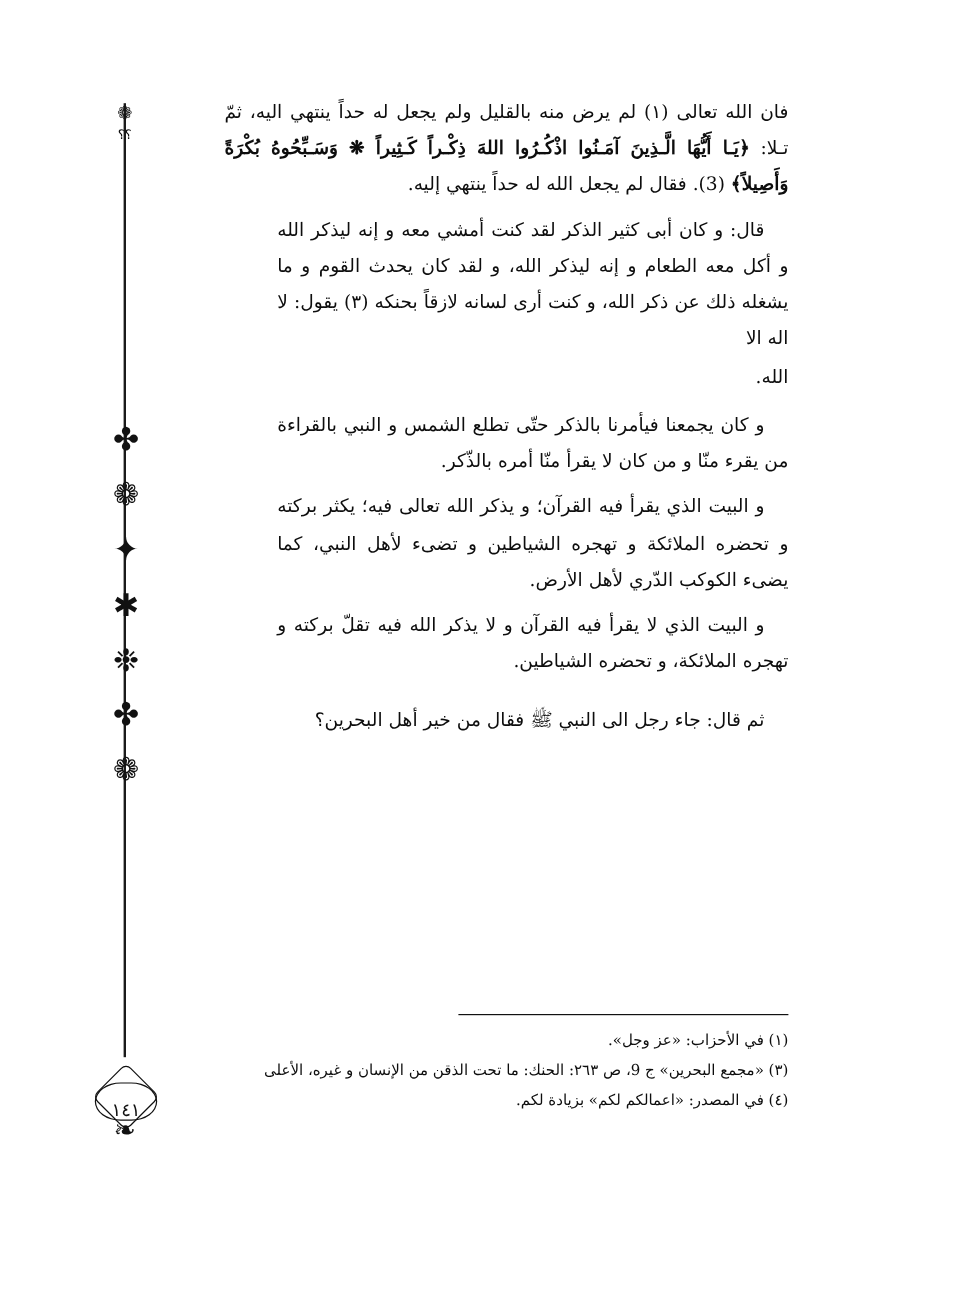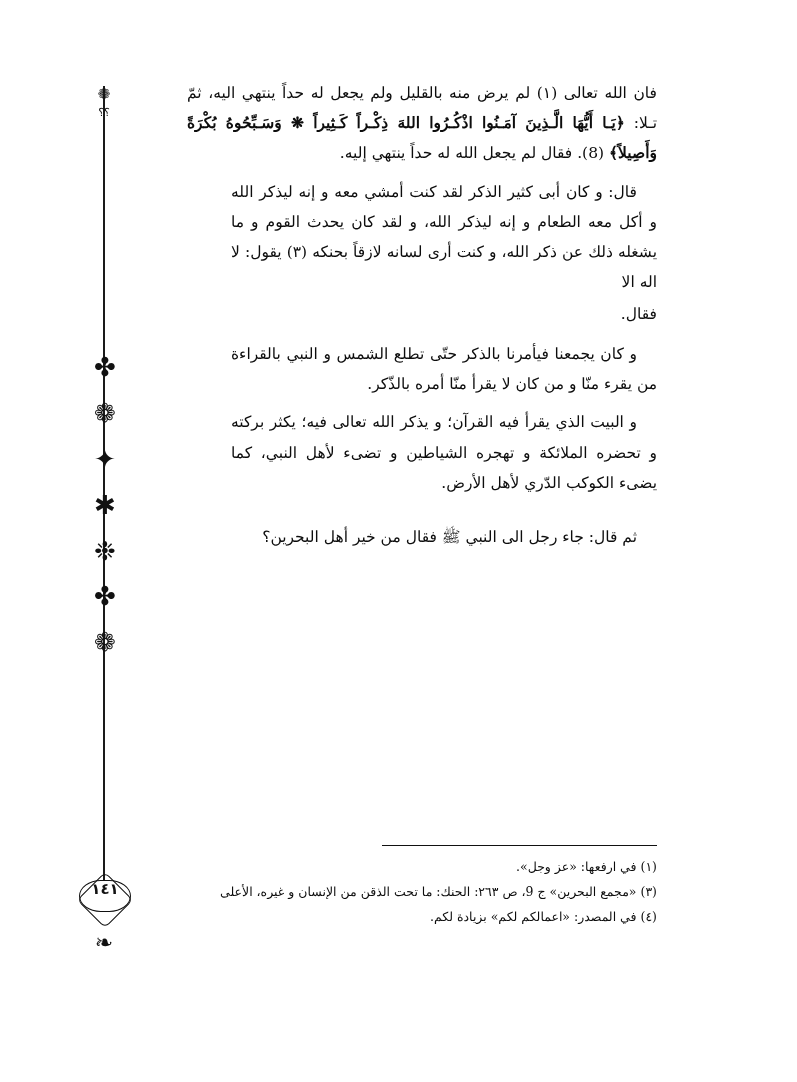--- a/index.html
+++ b/index.html
@@ -71,23 +71,22 @@
   }
   .spine-mid-orn span { display: block; }
 
   .page-number-badge {
     position: absolute;
     left: 74px;
     top: 880px;
     width: 62px;
     height: 54px;
     display: flex;
-    align-items: flex-start;
+    align-items: flex-end;
     justify-content: center;
-    font-weight: bold;
   }
   .page-number-badge .diamond {
     position: absolute;
     width: 38px;
     height: 38px;
     border: 1.6px solid #111;
     transform: rotate(45deg);
     border-radius: 6px;
   }
   .page-number-badge .diamond2 {
@@ -200,52 +199,53 @@
 
   <div class="page-number-badge">
     <div class="diamond2"></div>
     <div class="diamond"></div>
     <span class="num">١٤١</span>
   </div>
   <div class="badge-tail">❧</div>
 
   <div class="content">
 
-    <p class="para"><span>فان الله تعالى (١) لم يرض منه بالقليل ولم يجعل له حداً ينتهي اليه، ثمّ تـلا: </span><span class="quran">﴿يَـا أَيُّهَا الَّـذِينَ آمَـنُوا اذْكُـرُوا اللهَ ذِكْـراً كَـثِيراً ❋ وَسَـبِّحُوهُ بُكْرَةً وَأَصِيلاً﴾</span><span> (8). فقال لم يجعل الله له حداً ينتهي إليه.</span></p>
+    <p class="para"><span>فان الله تعالى (١) لم يرض منه بالقليل ولم يجعل له حداً ينتهي اليه، ثمّ تـلا: </span><span class="quran">﴿يَـا أَيُّهَا الَّـذِينَ آمَـنُوا اذْكُـرُوا اللهَ ذِكْـراً كَـثِيراً ❋ وَسَـبِّحُوهُ بُكْرَةً وَأَصِيلاً﴾</span><span> (3). فقال لم يجعل الله له حداً ينتهي إليه.</span></p>
 
     <div class="gap-s"></div>
 
     <p class="para indent">قال: و كان أبى كثير الذكر لقد كنت أمشي معه و إنه ليذكر الله و أكل معه الطعام و إنه ليذكر الله، و لقد كان يحدث القوم و ما يشغله ذلك عن ذكر الله، و كنت أرى لسانه لازقاً بحنكه (٣) يقول: لا اله الا</p>
-    <span class="tail-line">فقال.</span>
+    <span class="tail-line">الله.</span>
 
     <div class="gap-m"></div>
 
     <p class="para indent">و كان يجمعنا فيأمرنا بالذكر حتّى تطلع الشمس و النبي بالقراءة من يقرء منّا و من كان لا يقرأ منّا أمره بالذّكر.</p>
 
     <div class="gap-s"></div>
 
     <p class="para indent">و البيت الذي يقرأ فيه القرآن؛ و يذكر الله تعالى فيه؛ يكثر بركته و تحضره الملائكة و تهجره الشياطين و تضىء لأهل النبي، كما يضىء الكوكب الدّري لأهل الأرض.</p>
 
     <div class="gap-s"></div>
 
+    <p class="para indent">و البيت الذي لا يقرأ فيه القرآن و لا يذكر الله فيه تقلّ بركته و تهجره الملائكة، و تحضره الشياطين.</p>
 
     <div class="gap-s"></div>
 
 
     <div class="gap-m"></div>
 
     <p class="para indent">ثم قال: جاء رجل الى النبي ﷺ فقال من خير أهل البحرين؟</p>
   </div>
 
   <div class="fn-rule"></div>
 
   <div class="footnotes">
     <p class="fn">
       <span>(١)</span>
-      <span>في ارفعها: «عز وجل».</span>
+      <span>في الأحزاب: «عز وجل».</span>
     </p>
     <p class="fn">
       <span>(٣)</span>
       <span>«مجمع البحرين» ج 9، ص ٢٦٣: الحنك: ما تحت الذقن من الإنسان و غيره، الأعلى</span>
     </p>
     <p class="fn">
       <span>(٤)</span>
       <span>في المصدر: «اعمالكم لكم» بزيادة لكم.</span>
     </p>
   </div>

